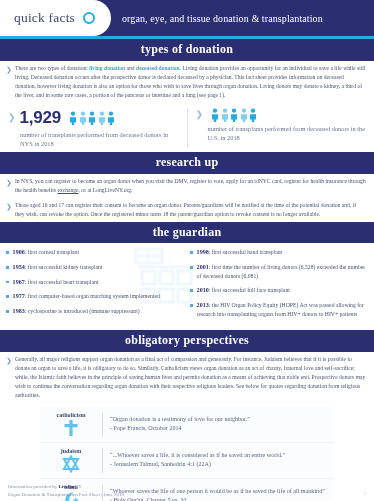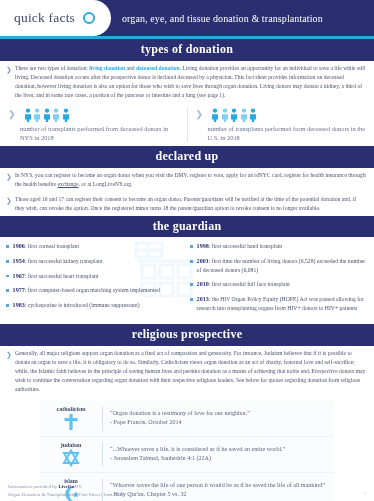--- a/index.html
+++ b/index.html
@@ -262,20 +262,21 @@
   <span class="chev">❯</span>
   <div class="para">
     <span>There are two types of donation: </span><span class="lnk-blue">living donation</span><span> and </span><span class="lnk-blue">deceased donation</span><span>. Living donation provides an opportunity for an individual to save a life while still living. Deceased donation occurs after the prospective donor is declared deceased by a physician. This fact sheet provides information on deceased donation, however living donation is also an option for those who wish to save lives through organ donation. Living donors may donate a kidney, a third of the liver, and in some rare cases, a portion of the pancreas or intestine and a lung (see page 1).</span>
   </div>
 </div>
 
 <div class="stats-row">
   <div class="stat-col left">
     <div class="stat-head">
       <span class="stat-chev">❯</span>
+      <span class="stat-num">1,929</span>
       <span class="people">
         <svg class="person" viewBox="0 0 8 14">
             <circle cx="4" cy="2.6" r="2.2" fill="#29a9e1"></circle>
             <path d="M1 6.2h6v5.2H5.2V14H2.8v-2.6H1z" fill="#29a9e1"></path>
           </svg>
         <svg class="person" viewBox="0 0 8 14">
             <circle cx="4" cy="2.6" r="2.2" fill="#7fd0f0"></circle>
             <path d="M1 6.2h6v5.2H5.2V14H2.8v-2.6H1z" fill="#7fd0f0"></path>
           </svg>
         <svg class="person" viewBox="0 0 8 14">
@@ -317,21 +318,21 @@
         <svg class="person" viewBox="0 0 8 14">
             <circle cx="4" cy="2.6" r="2.2" fill="#29a9e1"></circle>
             <path d="M1 6.2h6v5.2H5.2V14H2.8v-2.6H1z" fill="#29a9e1"></path>
           </svg>
       </span>
     </div>
     <div class="stat-cap">number of transplants performed from deceased donors in the U.S. in 2018</div>
   </div>
 </div>
 
-<div class="section-bar">declared up</div>
+<div class="section-bar">research up</div>
 <div class="para-block">
   <span class="chev">❯</span>
   <div class="para">
     <span>In NYS, you can register to become an organ donor when you visit the DMV, register to vote, apply for an idNYC card, register for health insurance through the health benefits </span><span class="u-line">exchange</span><span>, or at LongLiveNY.org.</span>
   </div>
 </div>
 <div class="para-block">
   <span class="chev">❯</span>
   <div class="para">Those aged 16 and 17 can register their consent to become an organ donor. Parents/guardians will be notified at the time of the potential donation and, if they wish, can revoke the option. Once the registered minor turns 18 the parent/guardian option to revoke consent is no longer available.</div>
 </div>
@@ -386,21 +387,21 @@
         <span class="hist-sq"></span>
         <div class="hist-text"><span class="hist-year">2010</span><span>: </span><span>first successful full face transplant</span></div>
       </div>
     <div class="hist-item">
         <span class="hist-sq"></span>
         <div class="hist-text"><span class="hist-year">2013</span><span>: </span><span>the HIV Organ Policy Equity (HOPE) Act was passed allowing for research into transplanting organs from HIV+ donors to HIV+ patients</span></div>
       </div>
   </div>
 </div>
 
-<div class="section-bar">religious prospective</div>
+<div class="section-bar">obligatory perspectives</div>
 <div class="para-block">
   <span class="chev">❯</span>
   <div class="para">Generally, all major religions support organ donation as a final act of compassion and generosity. For instance, Judaism believes that if it is possible to donate an organ to save a life, it is obligatory to do so. Similarly, Catholicism views organ donation as an act of charity, fraternal love and self-sacrifice; while, the Islamic faith believes in the principle of saving human lives and permits donation as a means of achieving that noble end. Prospective donors may wish to continue the conversation regarding organ donation with their respective religious leaders. See below for quotes regarding donation from religious authorities.</div>
 </div>
 
 <div class="relig-list">
   <div class="relig-row">
     <div class="relig-badge">
       <span class="relig-name">catholicism</span>
       <svg class="relig-sym" width="16" height="18" viewBox="0 0 16 18">

